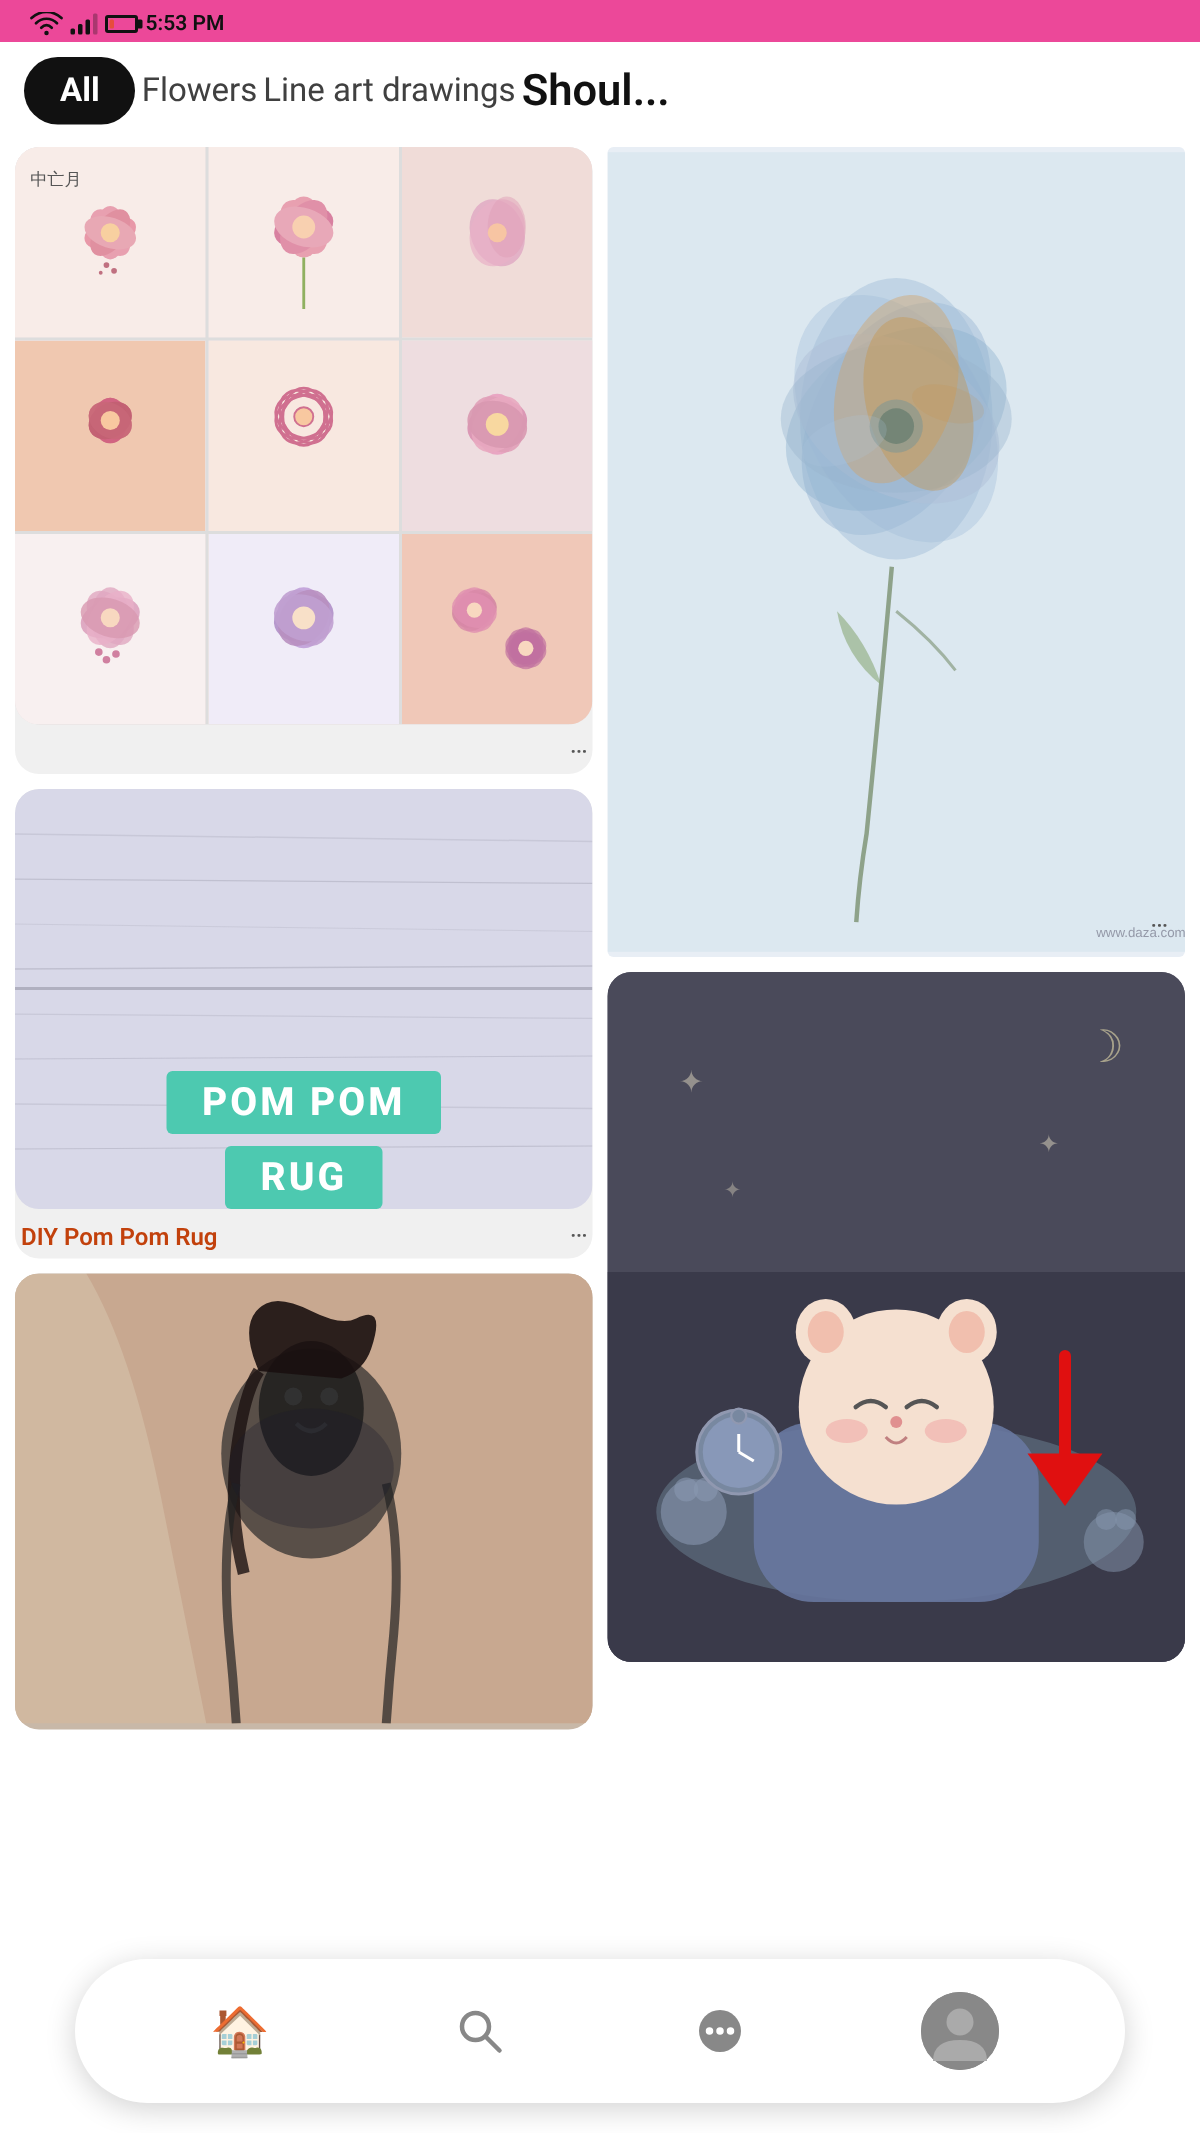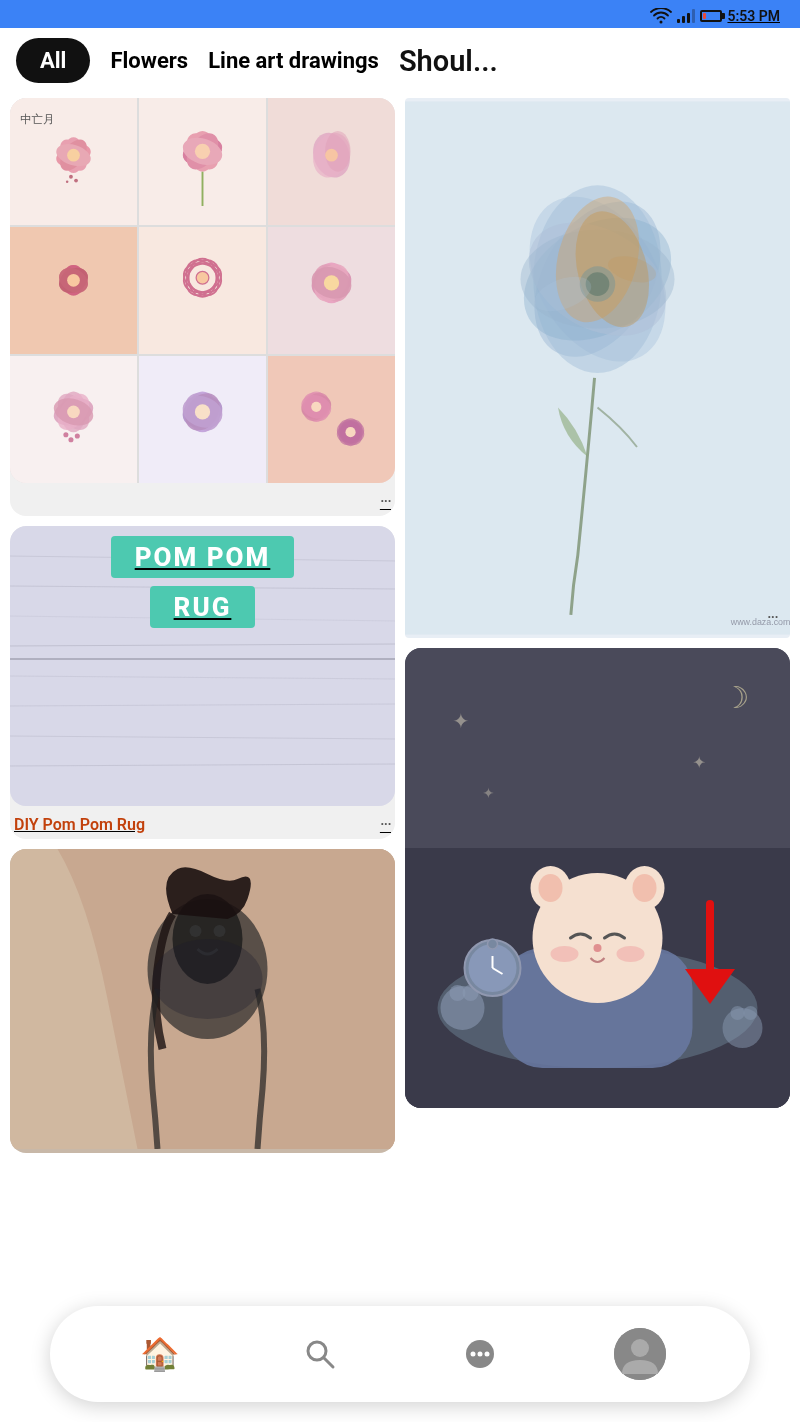--- a/index.html
+++ b/index.html
@@ -9,26 +9,24 @@
       min-height: 1422px;
       background: #ffffff;
       font-family: -apple-system, BlinkMacSystemFont, 'Segoe UI', Roboto, sans-serif;
       overflow-x: hidden;
       position: relative;
     }
 
     
     .status-bar {
       display: flex;
-      justify-content: flex-end;
       align-items: center;
       padding: 8px 20px 4px;
       gap: 6px;
-      background: #3b82f6;
-      text-decoration: underline;
+      background: #ec4899;
     }
     .status-icons {
       display: flex;
       align-items: center;
       gap: 5px;
     }
     .status-text {
       font-size: 14px;
       font-weight: 600;
       color: #111;
@@ -78,56 +76,55 @@
       width: 3px;
       background: #111;
       border-radius: 1px;
     }
 
     
     .category-bar {
       display: flex;
       align-items: center;
       padding: 10px 16px 15px;
-      gap: 20px;
+      gap: 4px;
       background: #fff;
       overflow: hidden;
     }
     .category-pill-all {
       background: #111;
       color: #fff;
       border-radius: 50px;
       padding: 10px 24px;
       font-size: 22px;
       font-weight: 700;
       white-space: nowrap;
       cursor: pointer;
     }
     .category-label {
       font-size: 22px;
-      font-weight: 700;
-      color: #000000;
+      font-weight: 400;
+      color: #404040;
       white-space: nowrap;
       cursor: pointer;
     }
     .category-label-truncated {
       font-size: 29px;
       font-weight: 600;
       color: #111;
       white-space: nowrap;
       overflow: hidden;
       cursor: pointer;
     }
 
     
     .main-grid {
       display: flex;
       gap: 10px;
       padding: 0 10px;
-      text-decoration: underline;
     }
     .col {
       flex: 1;
       display: flex;
       flex-direction: column;
       gap: 10px;
     }
 
     
     .card {
@@ -189,21 +186,21 @@
 
     
     .pom-card {
       background: #e8e8ee;
       border-radius: 16px;
       overflow: hidden;
       min-height: 280px;
       display: flex;
       flex-direction: column;
       align-items: center;
-      justify-content: flex-start;
+      justify-content: flex-end;
       gap: 8px;
       position: relative;
     }
     .pom-text-line {
       background: #4dc9b0;
       color: #fff;
       font-size: 26px;
       font-weight: 800;
       padding: 6px 24px;
       letter-spacing: 2px;

